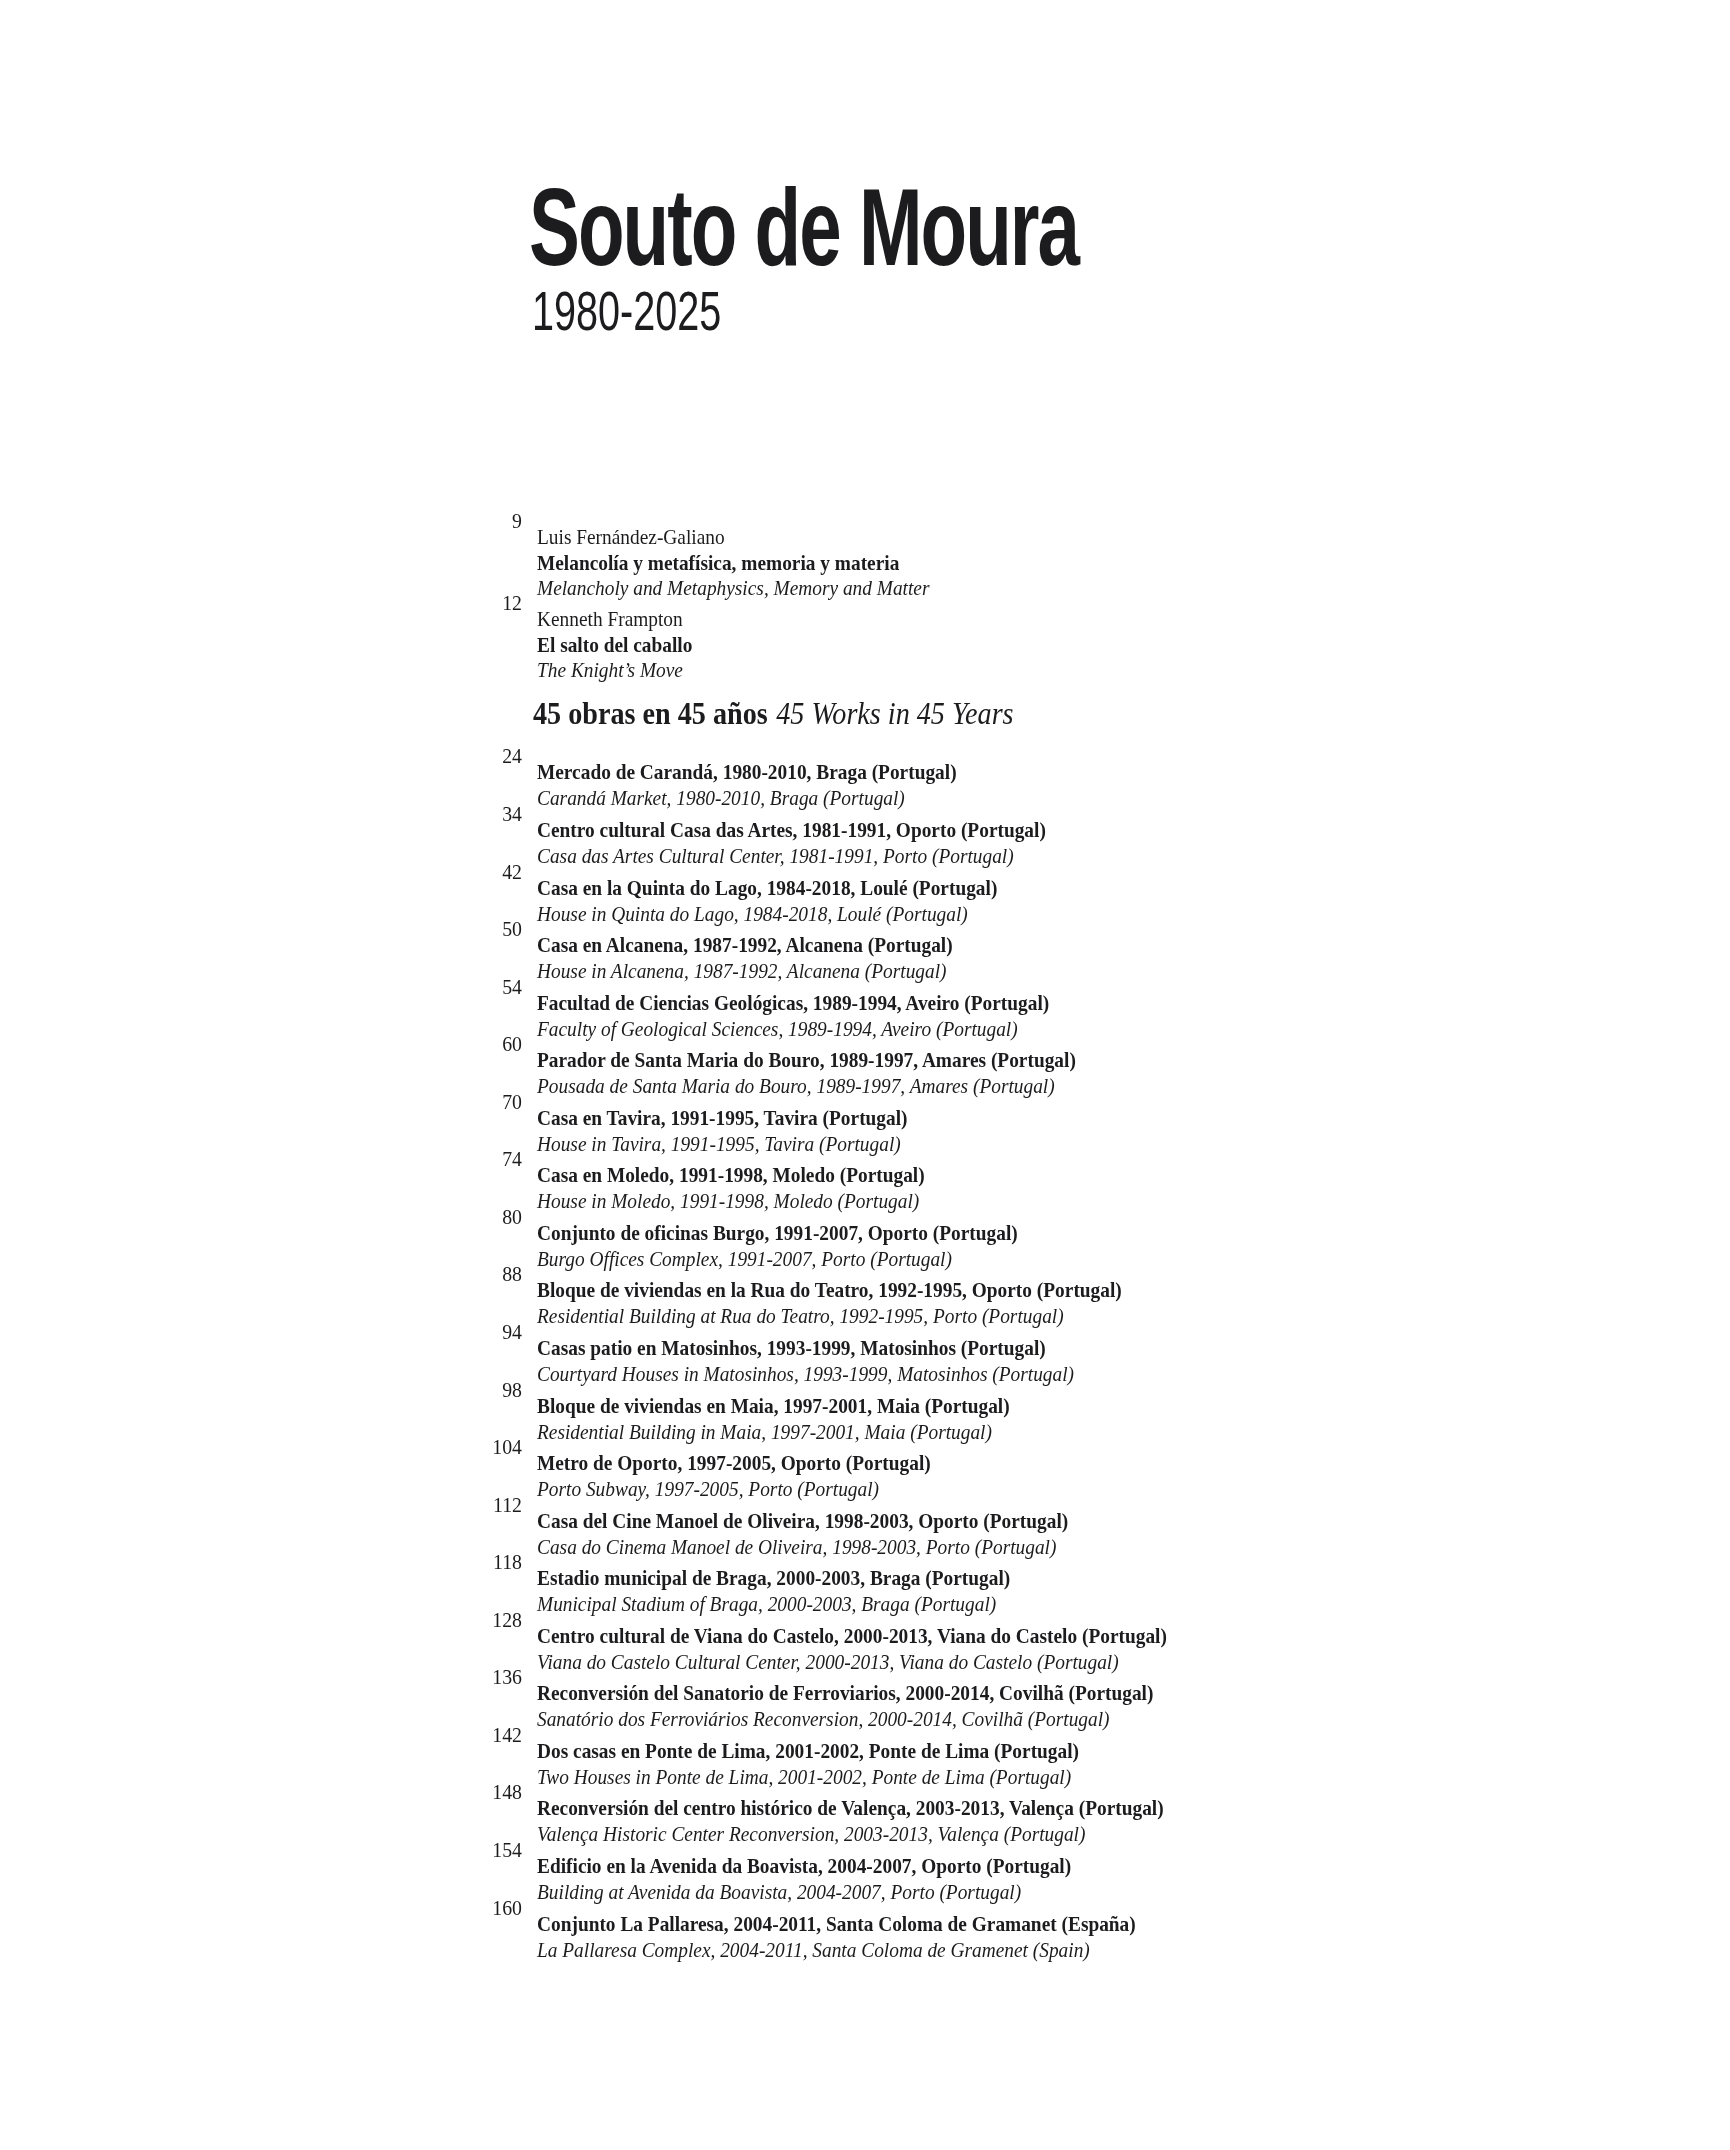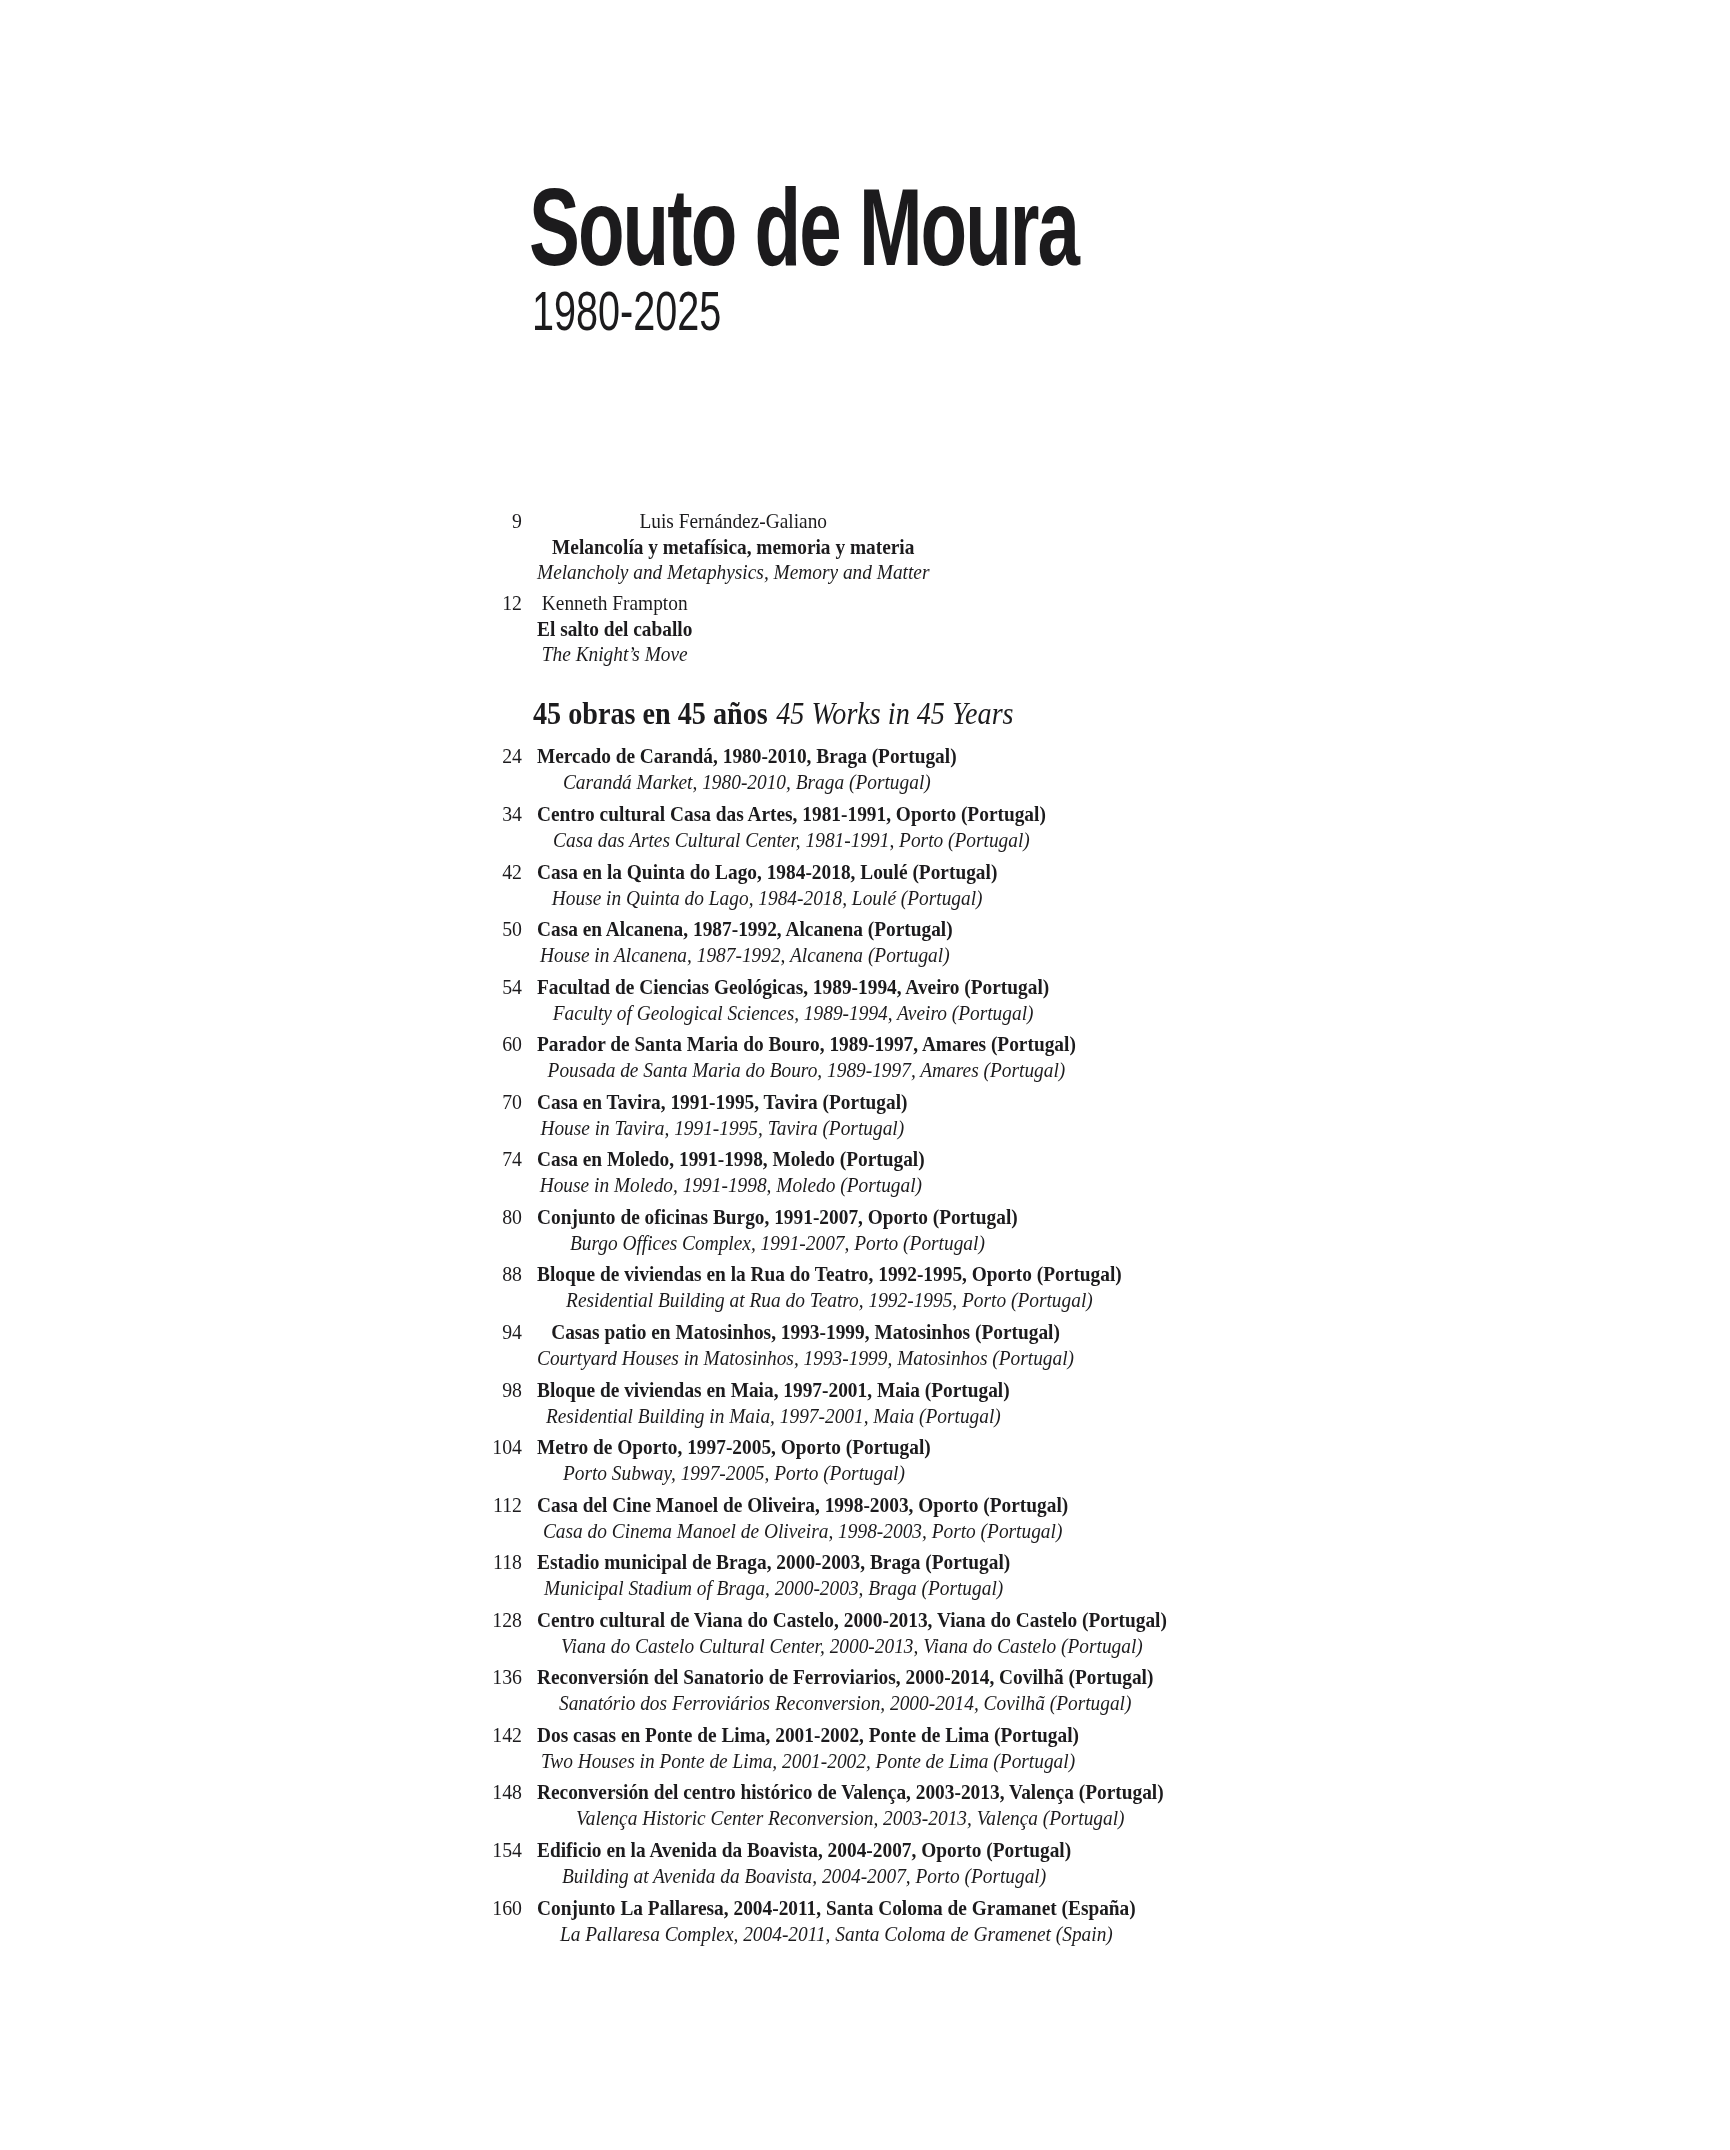--- a/index.html
+++ b/index.html
@@ -23,21 +23,21 @@
 
   .toc { position: absolute; left: 0; top: 0; width: 1731px; }
 
   .entry { position: absolute; left: 443px; width: 1038px; }
   .num {
     position: absolute; left: 0; width: 79px; text-align: right;
     font-family: "Liberation Serif", serif; font-size: 22px; line-height: 25.6px;
     transform: scaleX(0.90); transform-origin: right top;
     white-space: nowrap;
   }
-  .lines { position: absolute; left: 94px; top: 0; text-align: center; }
+  .lines { position: absolute; left: 94px; top: 16px; }
   .line {
     display: block; white-space: nowrap;
     font-family: "Liberation Serif", serif; font-size: 22px; line-height: 25.6px;
     transform: scaleX(0.88); transform-origin: left top;
   }
   .line.bold { font-weight: bold; }
   .line.ital { font-style: italic; }
   .line.reg { font-weight: normal; }
 
   .works-heading {

